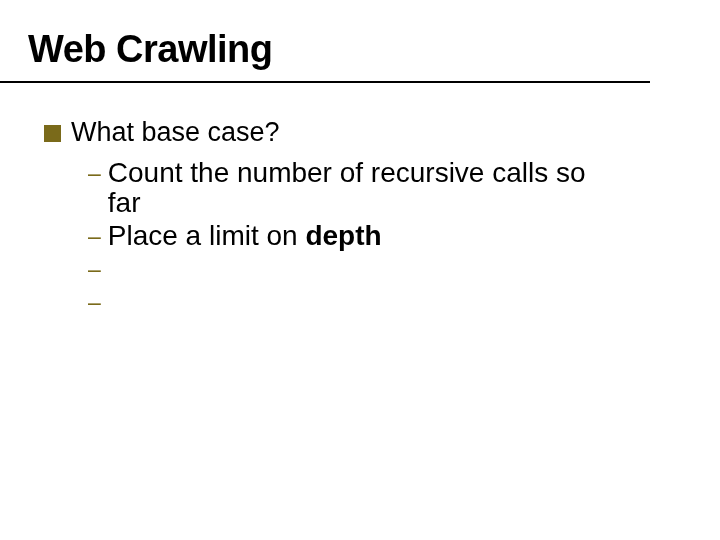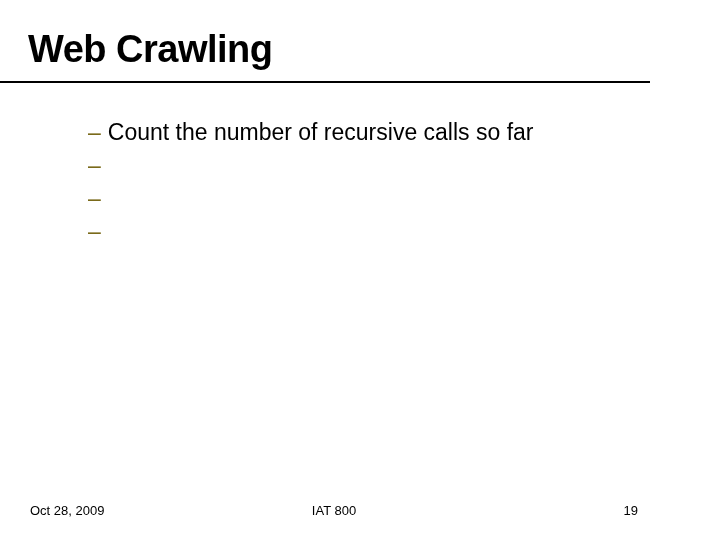--- a/index.html
+++ b/index.html
@@ -20,54 +20,54 @@
     width: 17px; height: 17px; background: #7a6a1a; flex: 0 0 auto;
     margin-top: 8px; margin-right: 10px;
   }
   .l1 .text { font-size: 27px; }
   .l2-wrap { padding-left: 44px; }
   .l2 { display: flex; align-items: flex-start; margin-bottom: 3px; }
   .l2 .dash {
     color: #7a6a1a; font-size: 23px; line-height: 30px;
     margin-right: 7px; flex: 0 0 auto; font-weight: 400;
   }
-  .l2 .text { font-size: 23px; line-height: 30px; }
+  .l2 .text { font-size: 28px; line-height: 30px; }
   .bold { font-weight: 700; }
   .footer {
     position: absolute; left: 0; right: 0; bottom: 22px;
     display: flex; justify-content: space-between; align-items: flex-end;
     padding: 0 30px 0 30px;
     font-size: 13px;
   }
   .footer .date { }
   .footer .center { position: absolute; left: 50%; transform: translateX(-50%); }
   .footer .pagenum { }
 </style>
 </head>
 <body>
 <div class="slide">
 
   <h1 class="title">Web Crawling</h1>
 
   <div class="body">
+    <div class="l1">
+      <span class="bullet-sq"></span>
+      <span class="text">What base case?</span>
+    </div>
     <div class="l2-wrap">
       <div class="l2">
         <span class="dash">–</span>
         <span class="text"><span>Count the number of recursive calls so far</span><span class="bold"></span><span></span></span>
       </div>
       <div class="l2">
         <span class="dash">–</span>
+        <span class="text"><span>Place a limit on </span><span class="bold">depth</span><span></span></span>
       </div>
       <div class="l2">
         <span class="dash">–</span>
       </div>
       <div class="l2">
         <span class="dash">–</span>
       </div>
     </div>
   </div>
 
-  <div class="footer">
-    <span class="date">Oct 28, 2009</span>
-    <span class="center">IAT 800</span>
-    <span class="pagenum">19</span>
-  </div>
 </div>
 
 </body></html>

